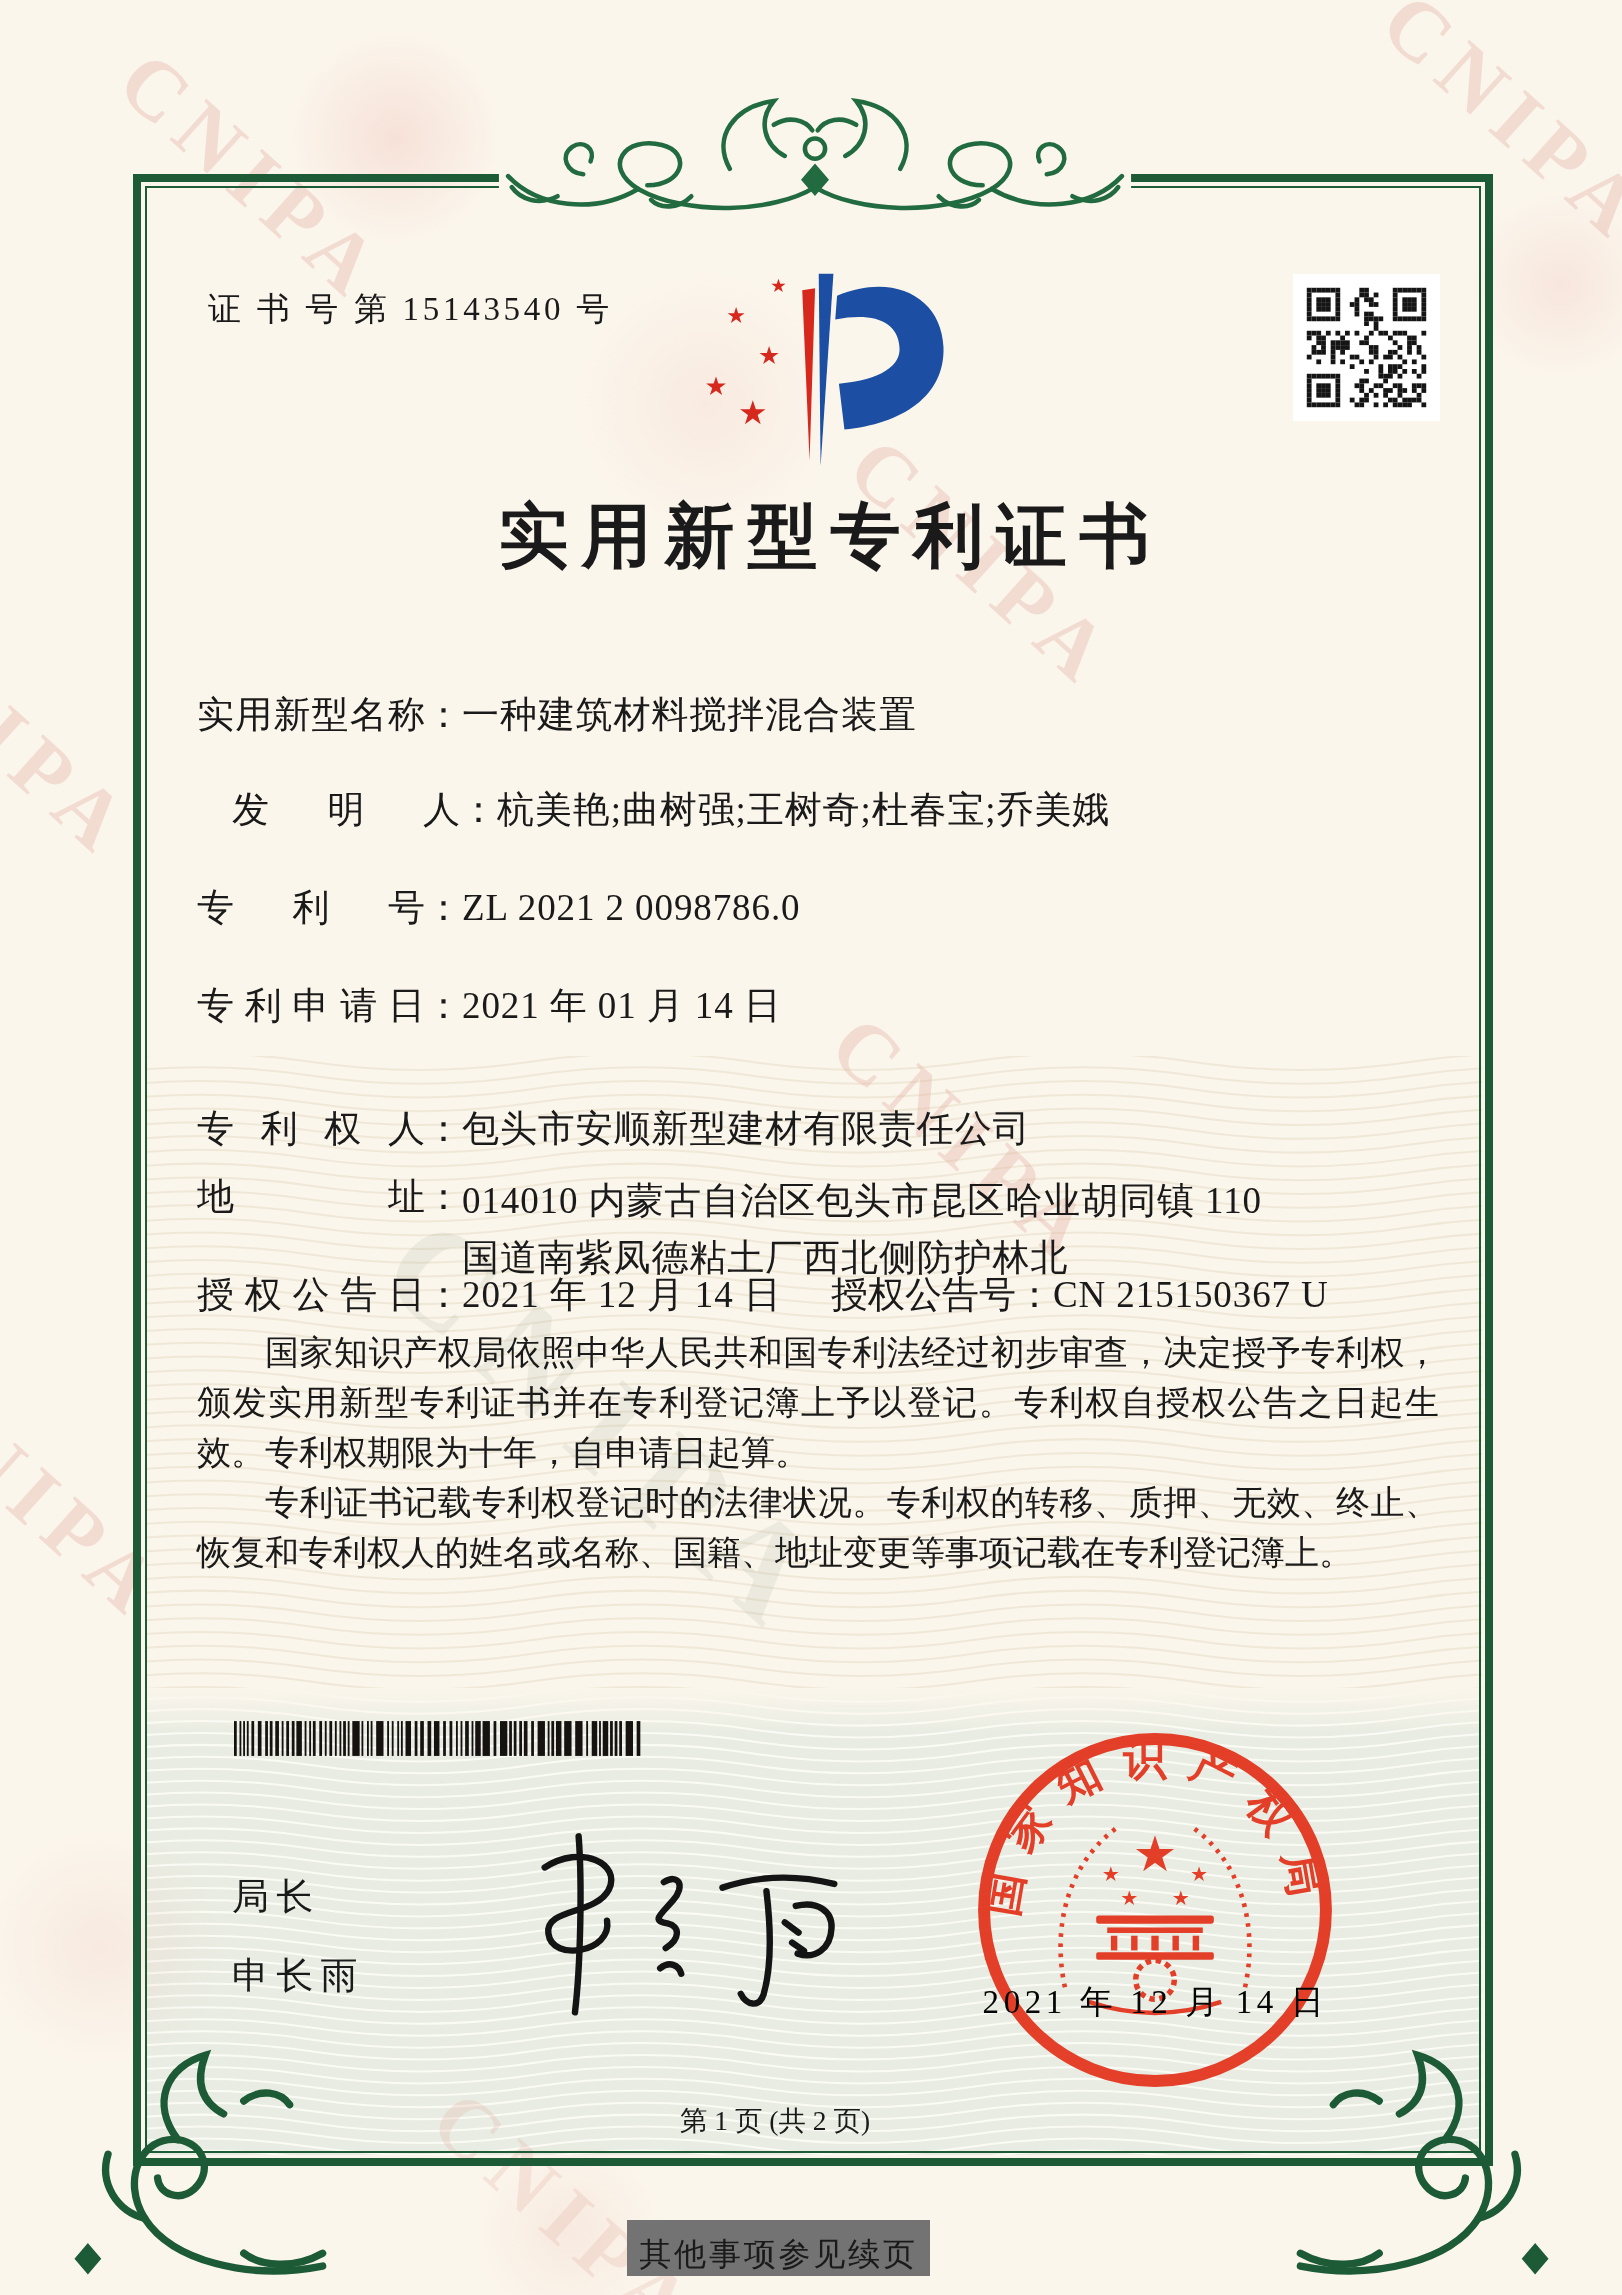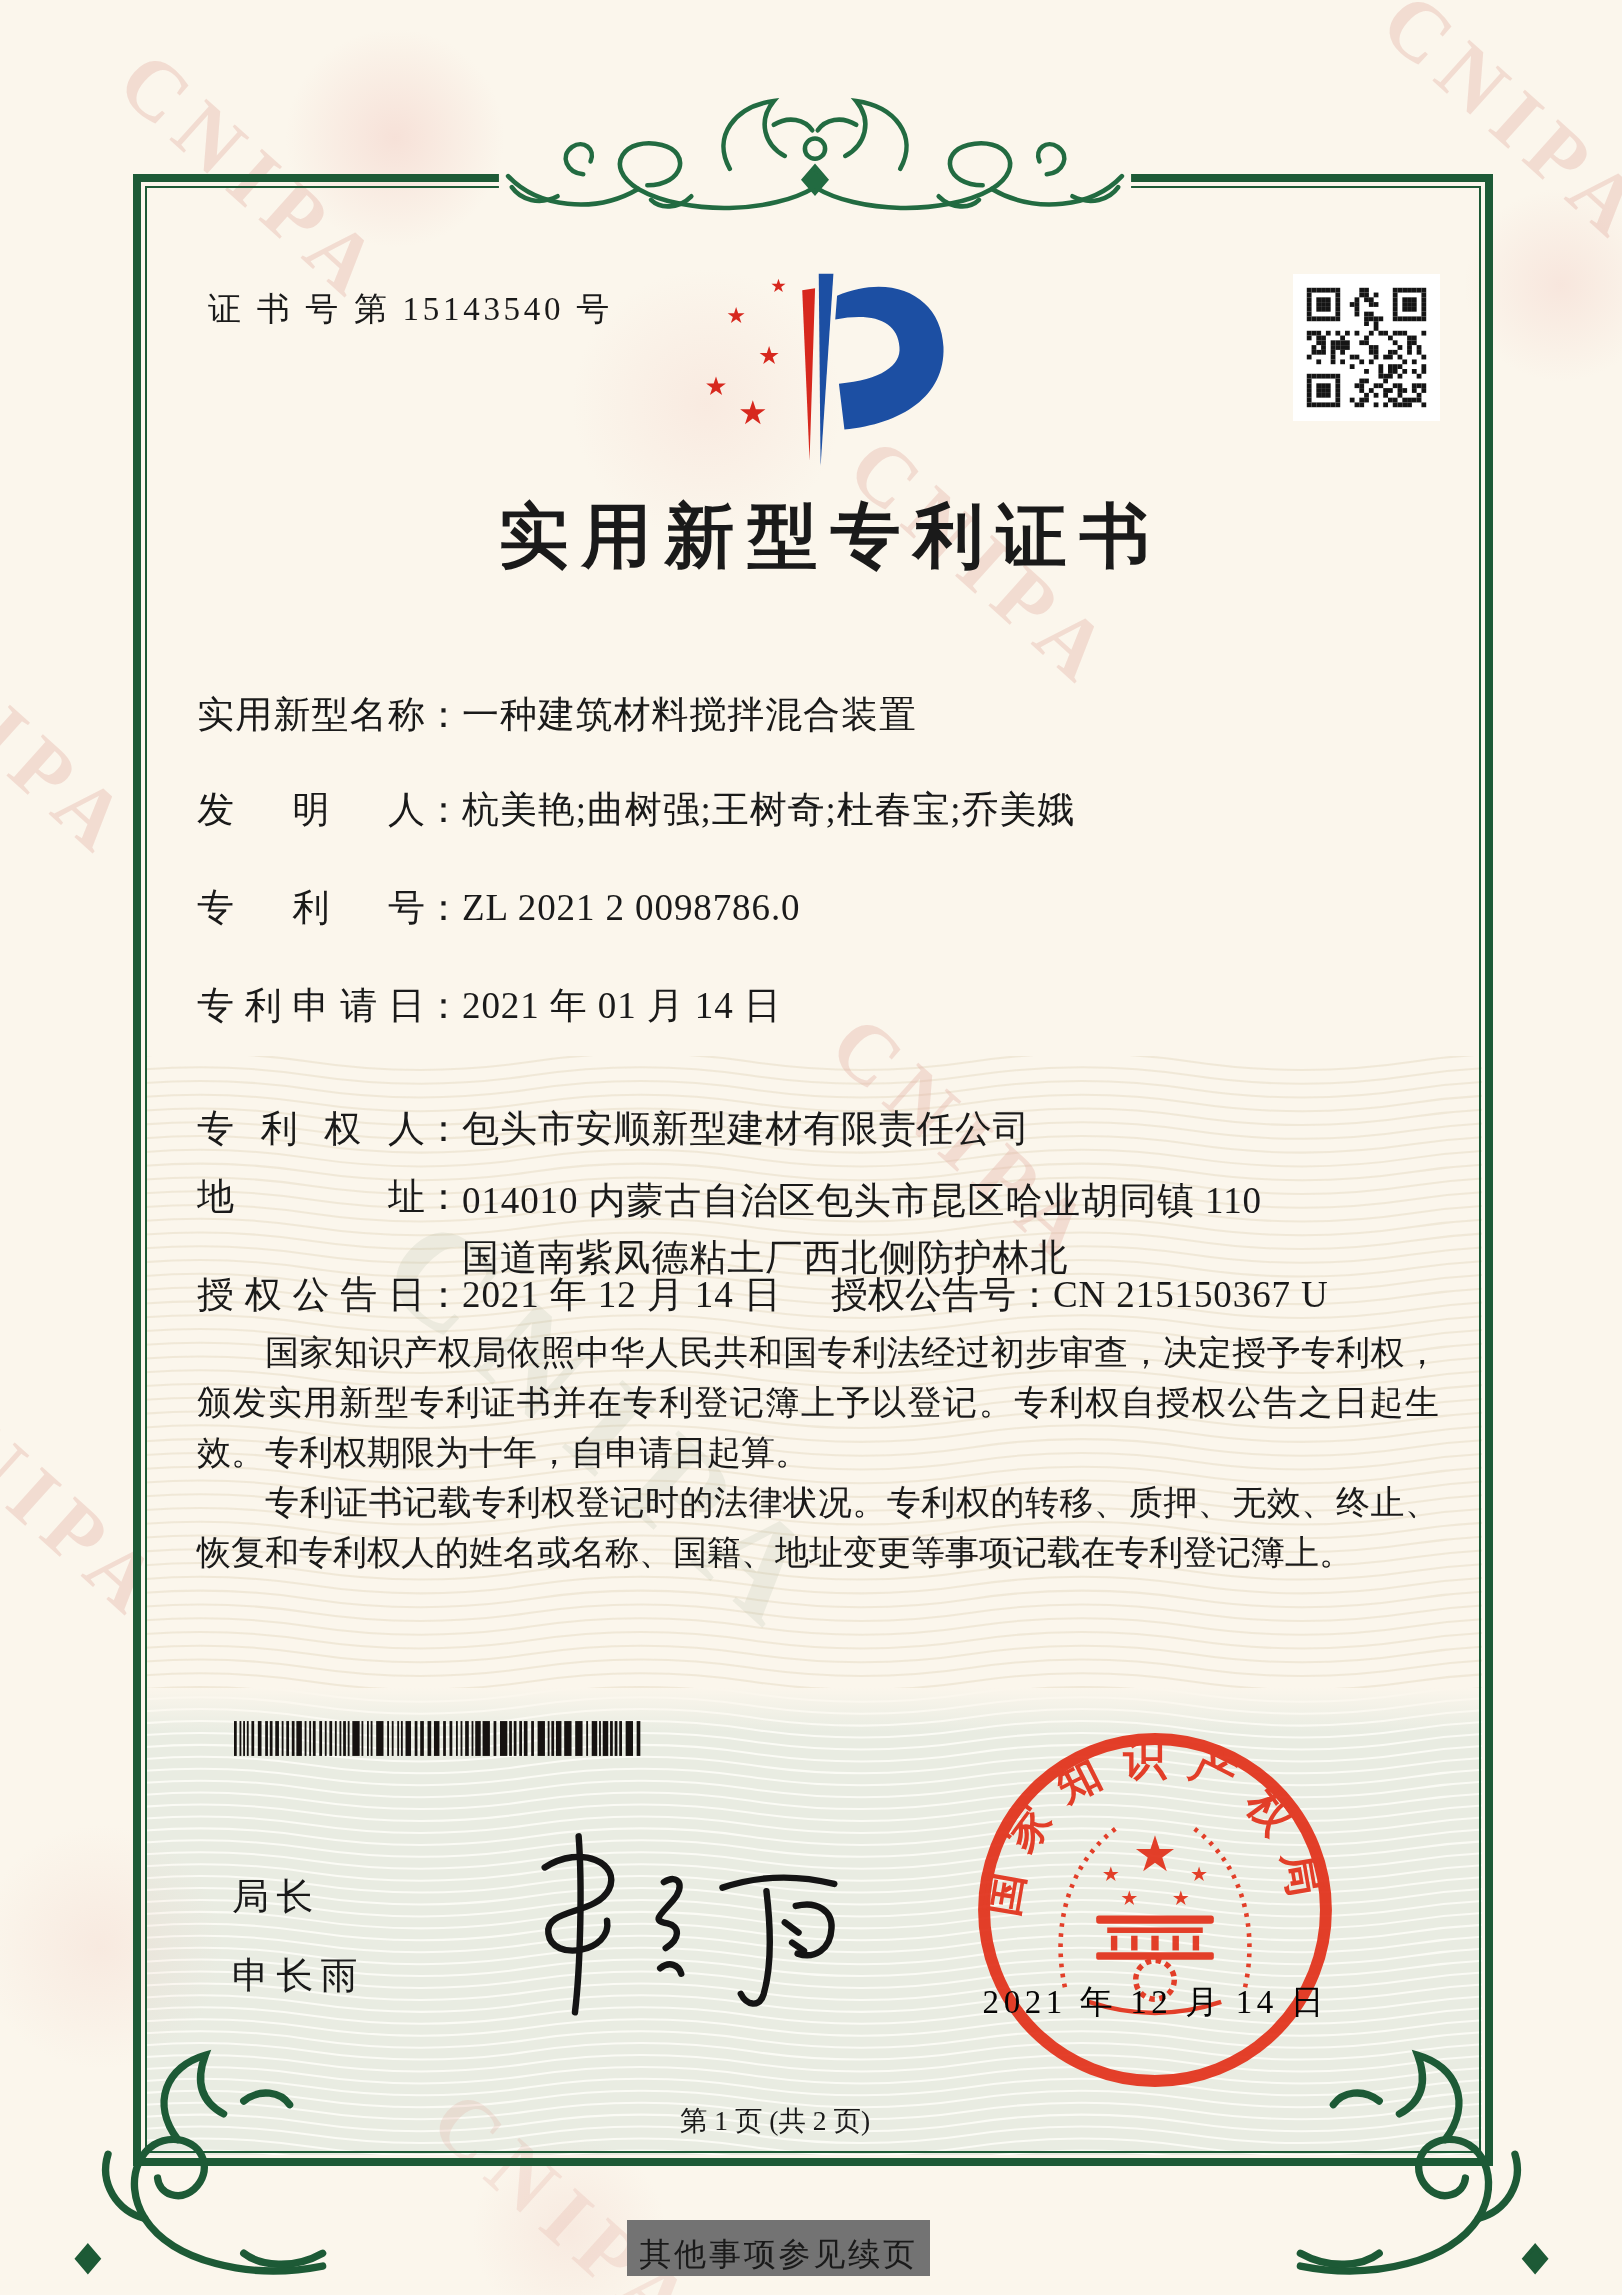--- a/index.html
+++ b/index.html
@@ -469,21 +469,21 @@
       <rect x="46.2" y="129.4" width="5.2" height="5.2" fill="#151515"></rect>
       <rect x="46.2" y="134.60000000000002" width="5.2" height="5.2" fill="#151515"></rect>
       <rect x="46.2" y="139.8" width="5.2" height="5.2" fill="#151515"></rect>
     </svg>
 
   <div class="abs title">实用新型专利证书</div>
 
   <div class="abs row" style="top:690px;">
     <span class="lbl">实用新型名称</span><span>：</span><span class="val">一种建筑材料搅拌混合装置</span>
   </div>
-  <div class="abs row" style="top:785px;">
+  <div class="abs row" style="top:785px;margin-left:35px;">
     <span class="lbl">发　明　人</span><span>：</span><span class="val">杭美艳;曲树强;王树奇;杜春宝;乔美娥</span>
   </div>
   <div class="abs row" style="top:883px;">
     <span class="lbl">专　利　号</span><span>：</span><span class="val">ZL 2021 2 0098786.0</span>
   </div>
   <div class="abs row" style="top:981px;">
     <span class="lbl">专利申请日</span><span>：</span><span class="val">2021 年 01 月 14 日</span>
   </div>
   <div class="abs row" style="top:1104px;">
     <span class="lbl">专 利 权 人</span><span>：</span><span class="val">包头市安顺新型建材有限责任公司</span>

